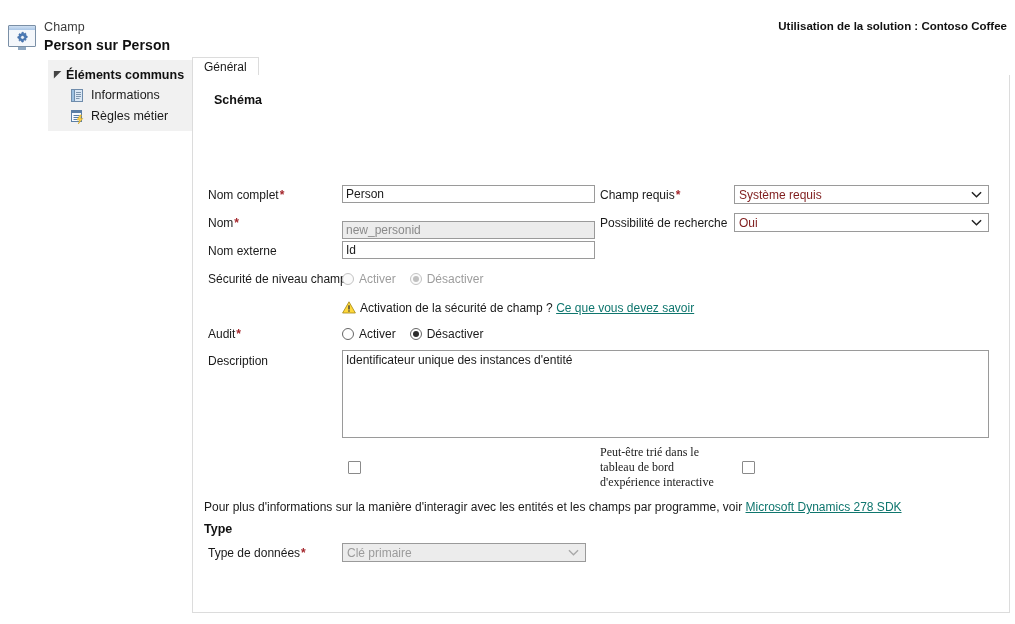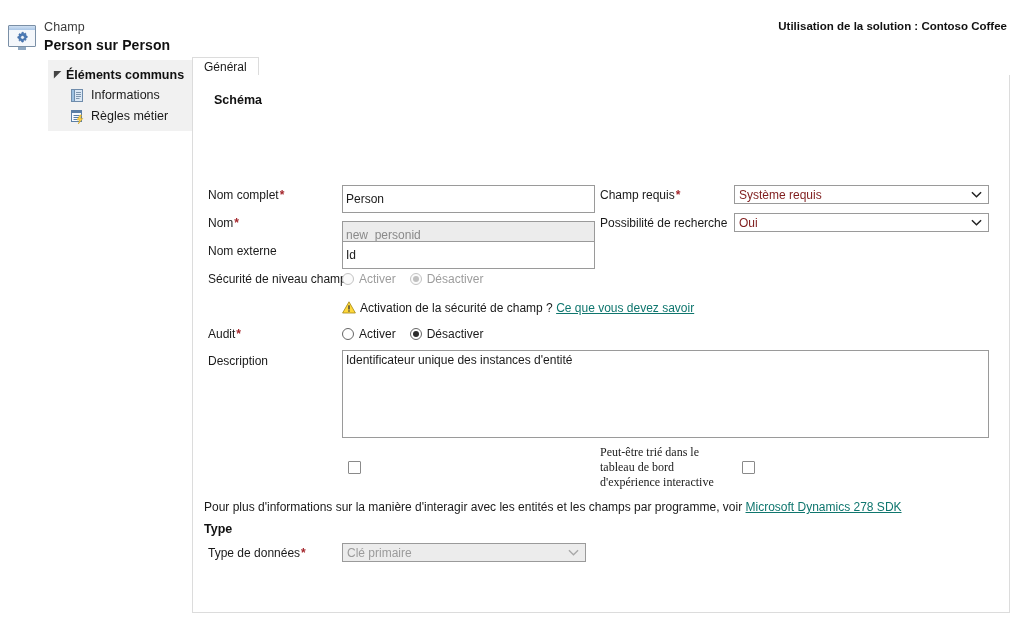--- a/index.html
+++ b/index.html
@@ -183,21 +183,21 @@
     white-space: nowrap;
   }
   .req {
     color: #a4262c;
     font-weight: bold;
     padding-left: 1px;
   }
   .txt {
     position: absolute;
     box-sizing: border-box;
-    height: 28px;
+    height: 18px;
     border: 1px solid #9a9a9a;
     background: #ffffff;
     font-family: "Liberation Sans", sans-serif;
     font-size: 12px;
     color: #1a1a1a;
     padding: 0 3px;
     line-height: 16px;
     outline: none;
   }
   .txt.disabled {

